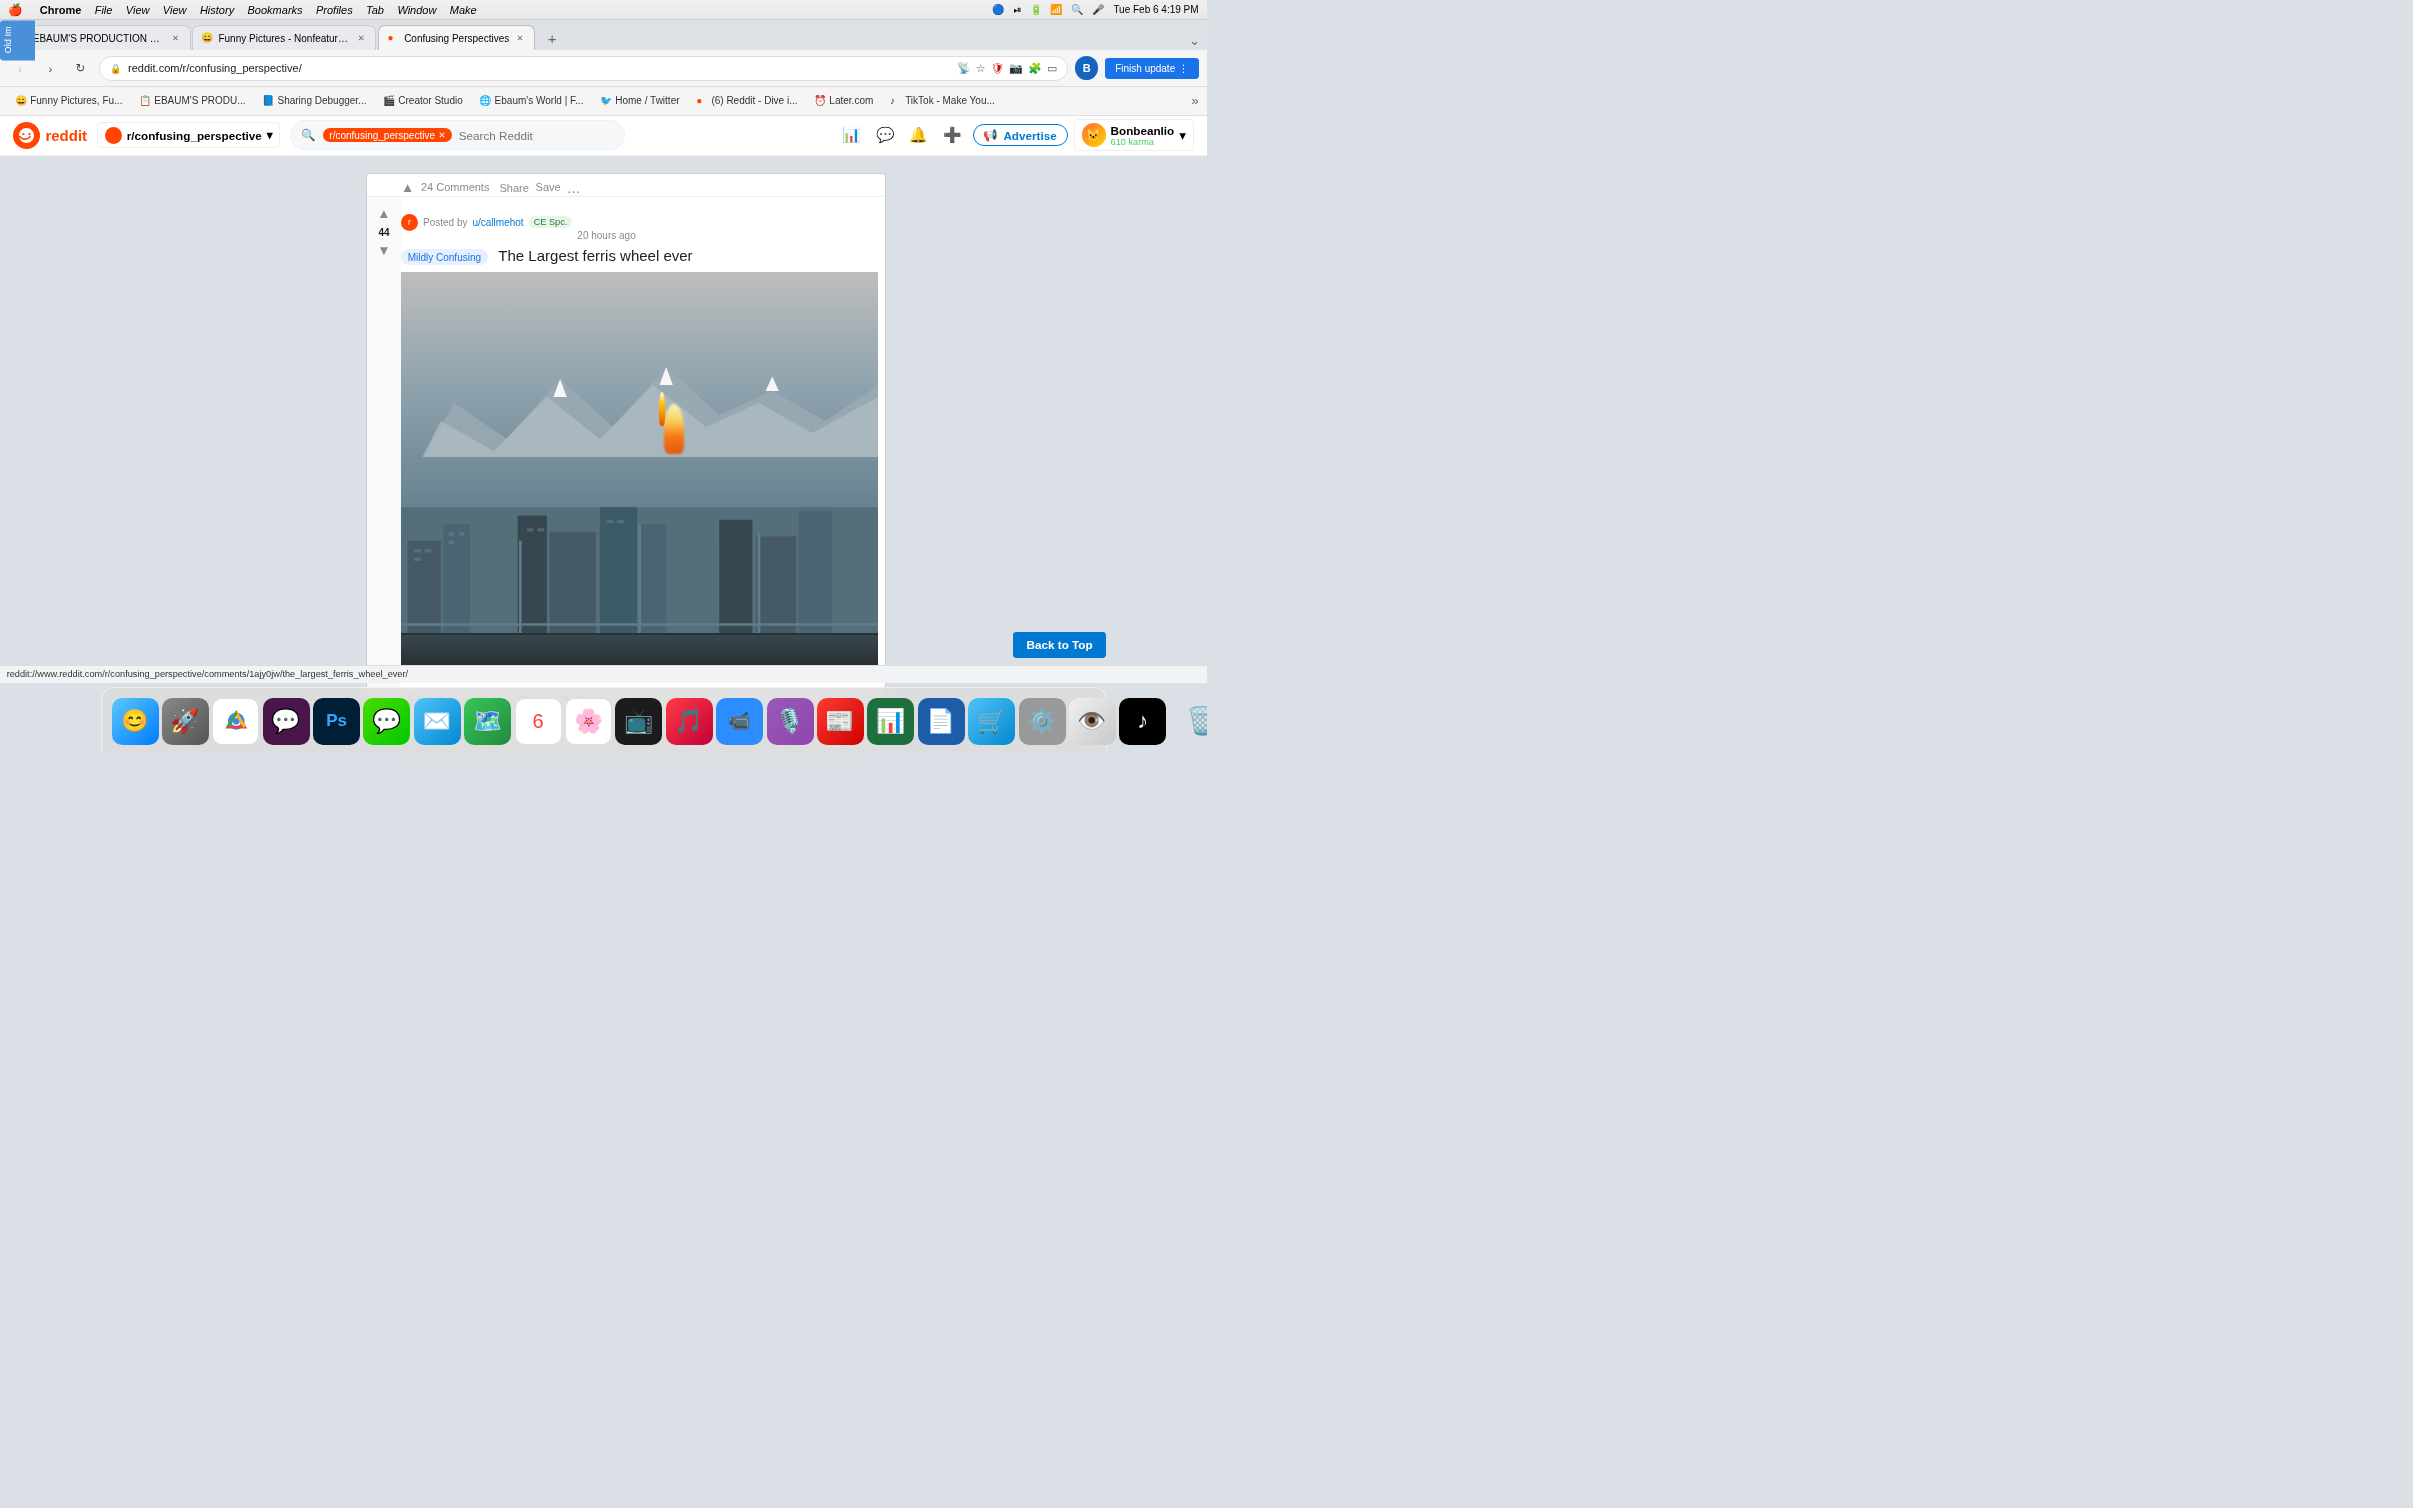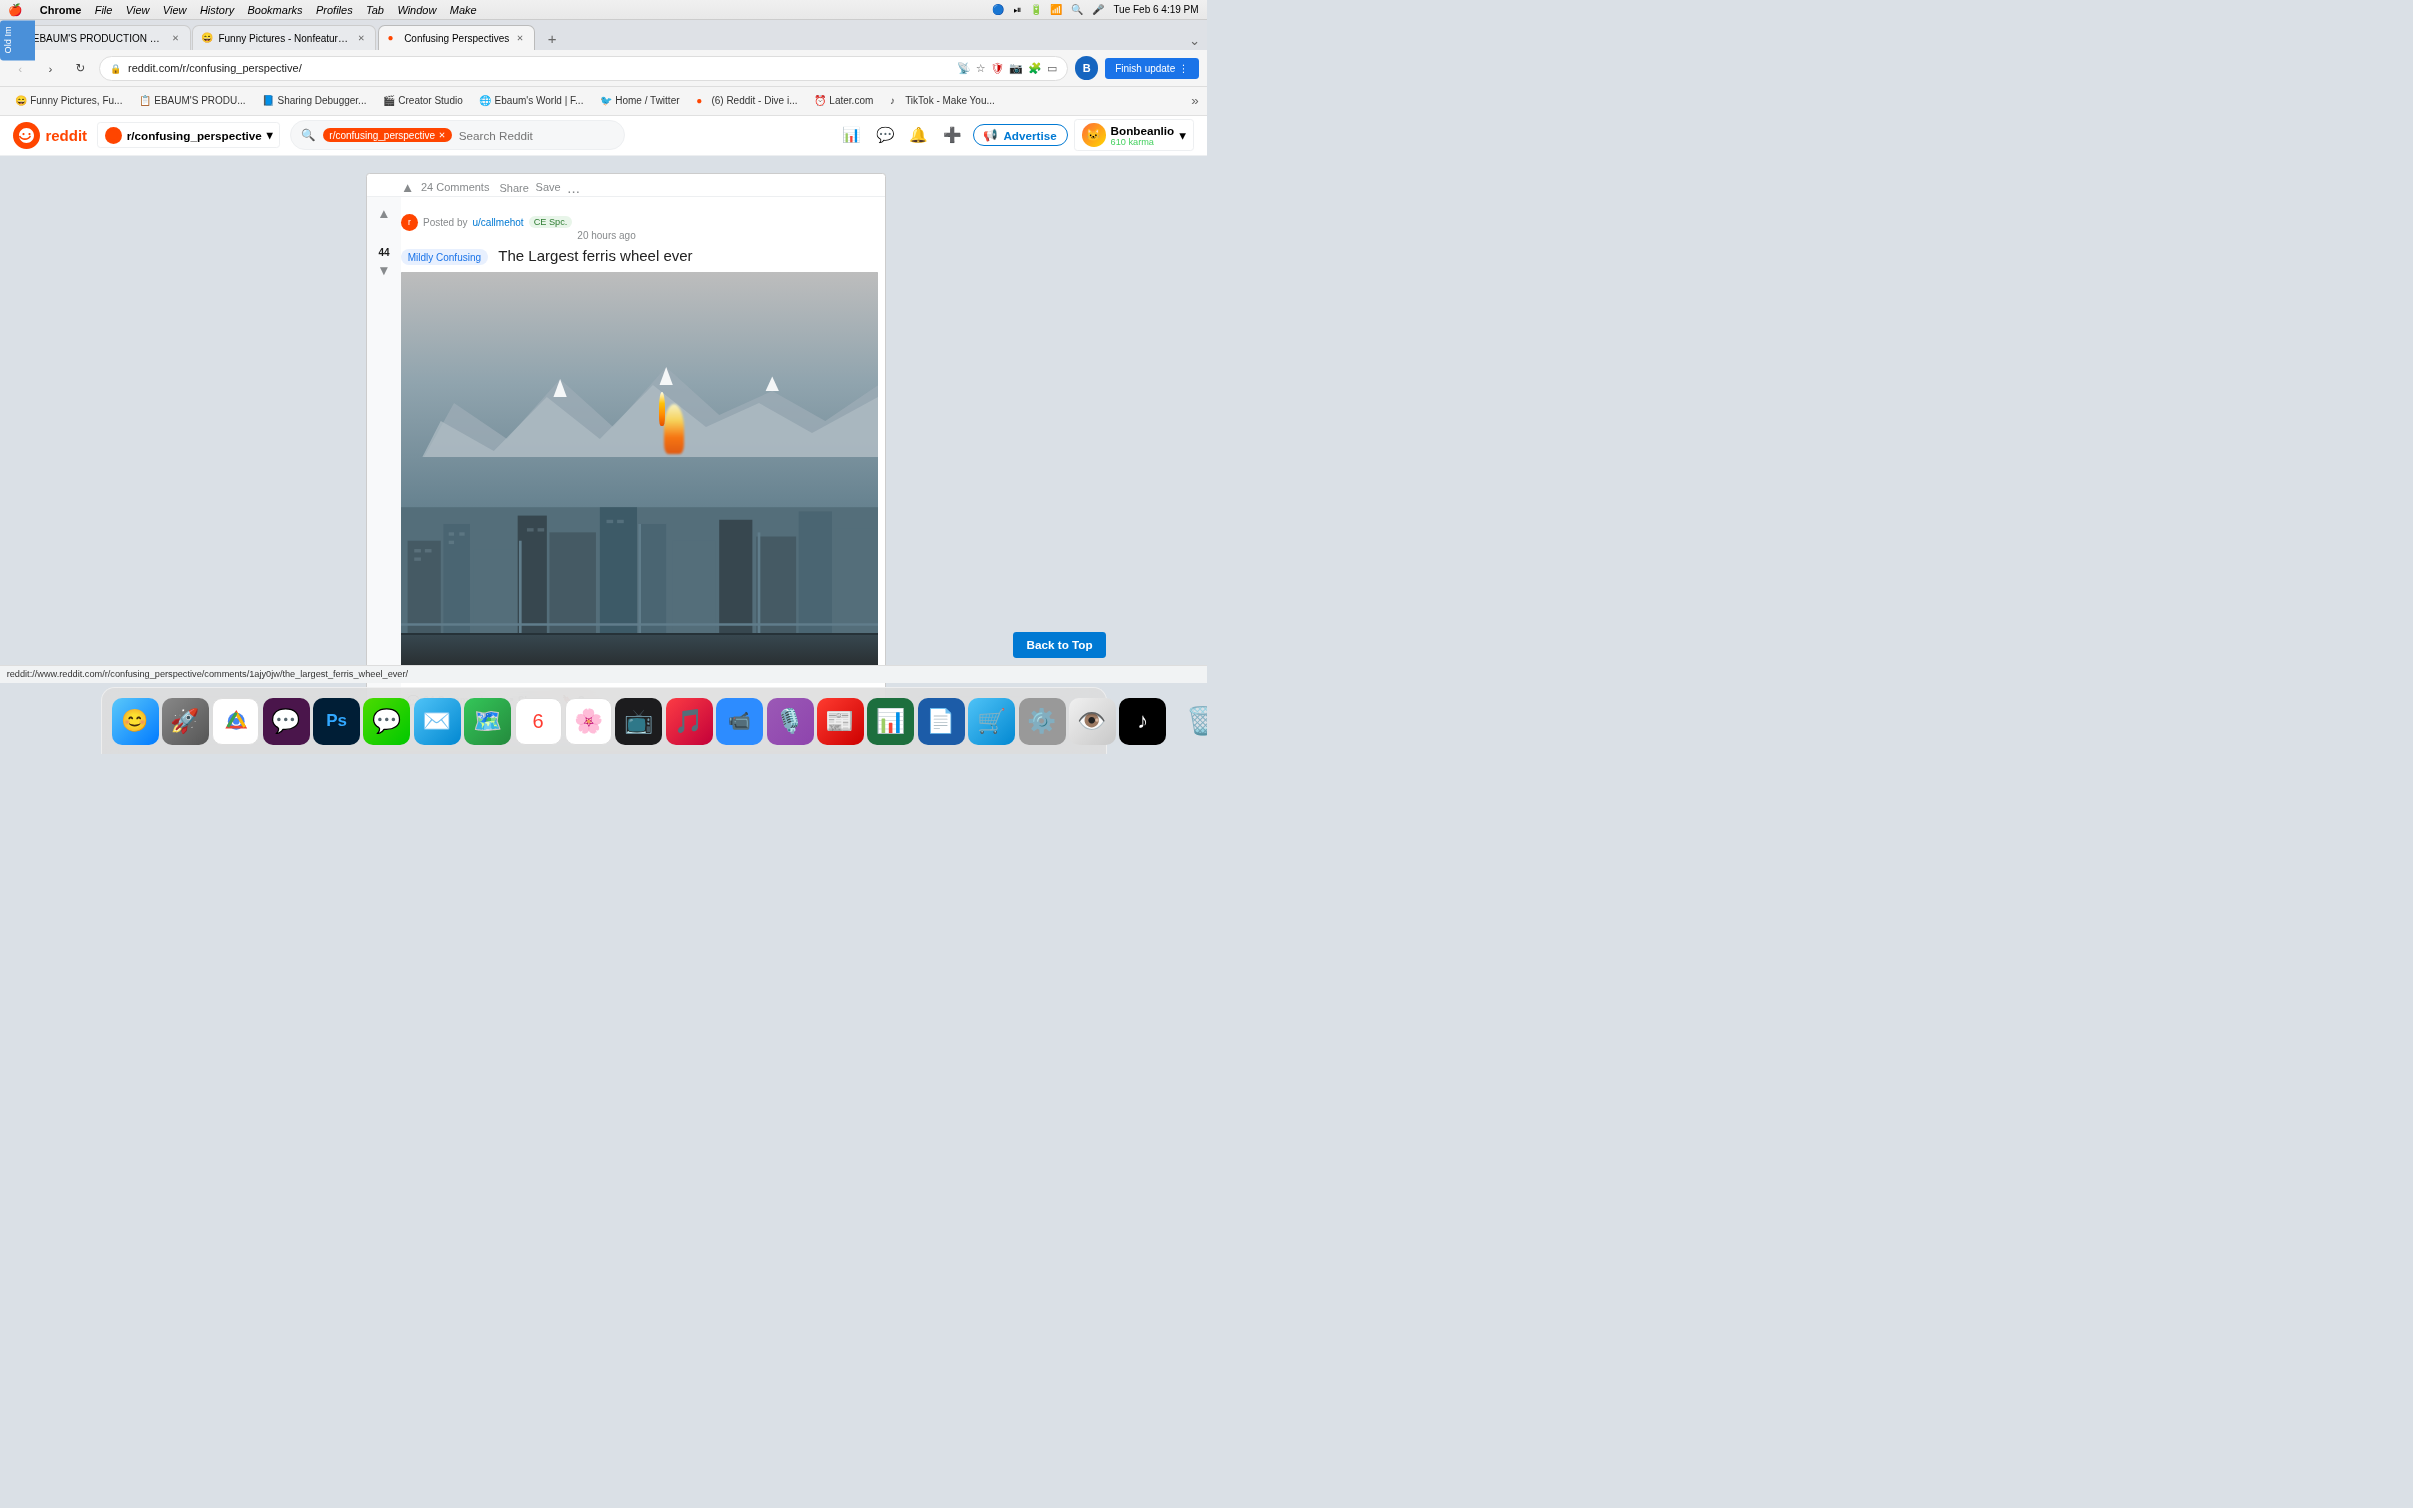--- a/index.html
+++ b/index.html
@@ -297,21 +297,21 @@
       align-items: center;
       padding: 6.7px 3.4px;
       gap: 3.4px;
       flex-shrink: 0;
     }
     .vote-btn {
       width: 20px; height: 20px;
       display: flex; align-items: center; justify-content: center;
       font-size: 13.4px; color: #878a8c; cursor: pointer; border-radius: 1.7px;
     }
-    .vote-count { font-size: 10px; font-weight: 700; color: #1c1c1c; margin-top: 20px; }
+    .vote-count { font-size: 10px; font-weight: 700; color: #1c1c1c; }
 
     .post-content {
       flex: 1;
       padding: 6.7px 6.7px 6.7px 0;
     }
 
     .post-meta {
       display: flex;
       align-items: center;
       gap: 5px;

